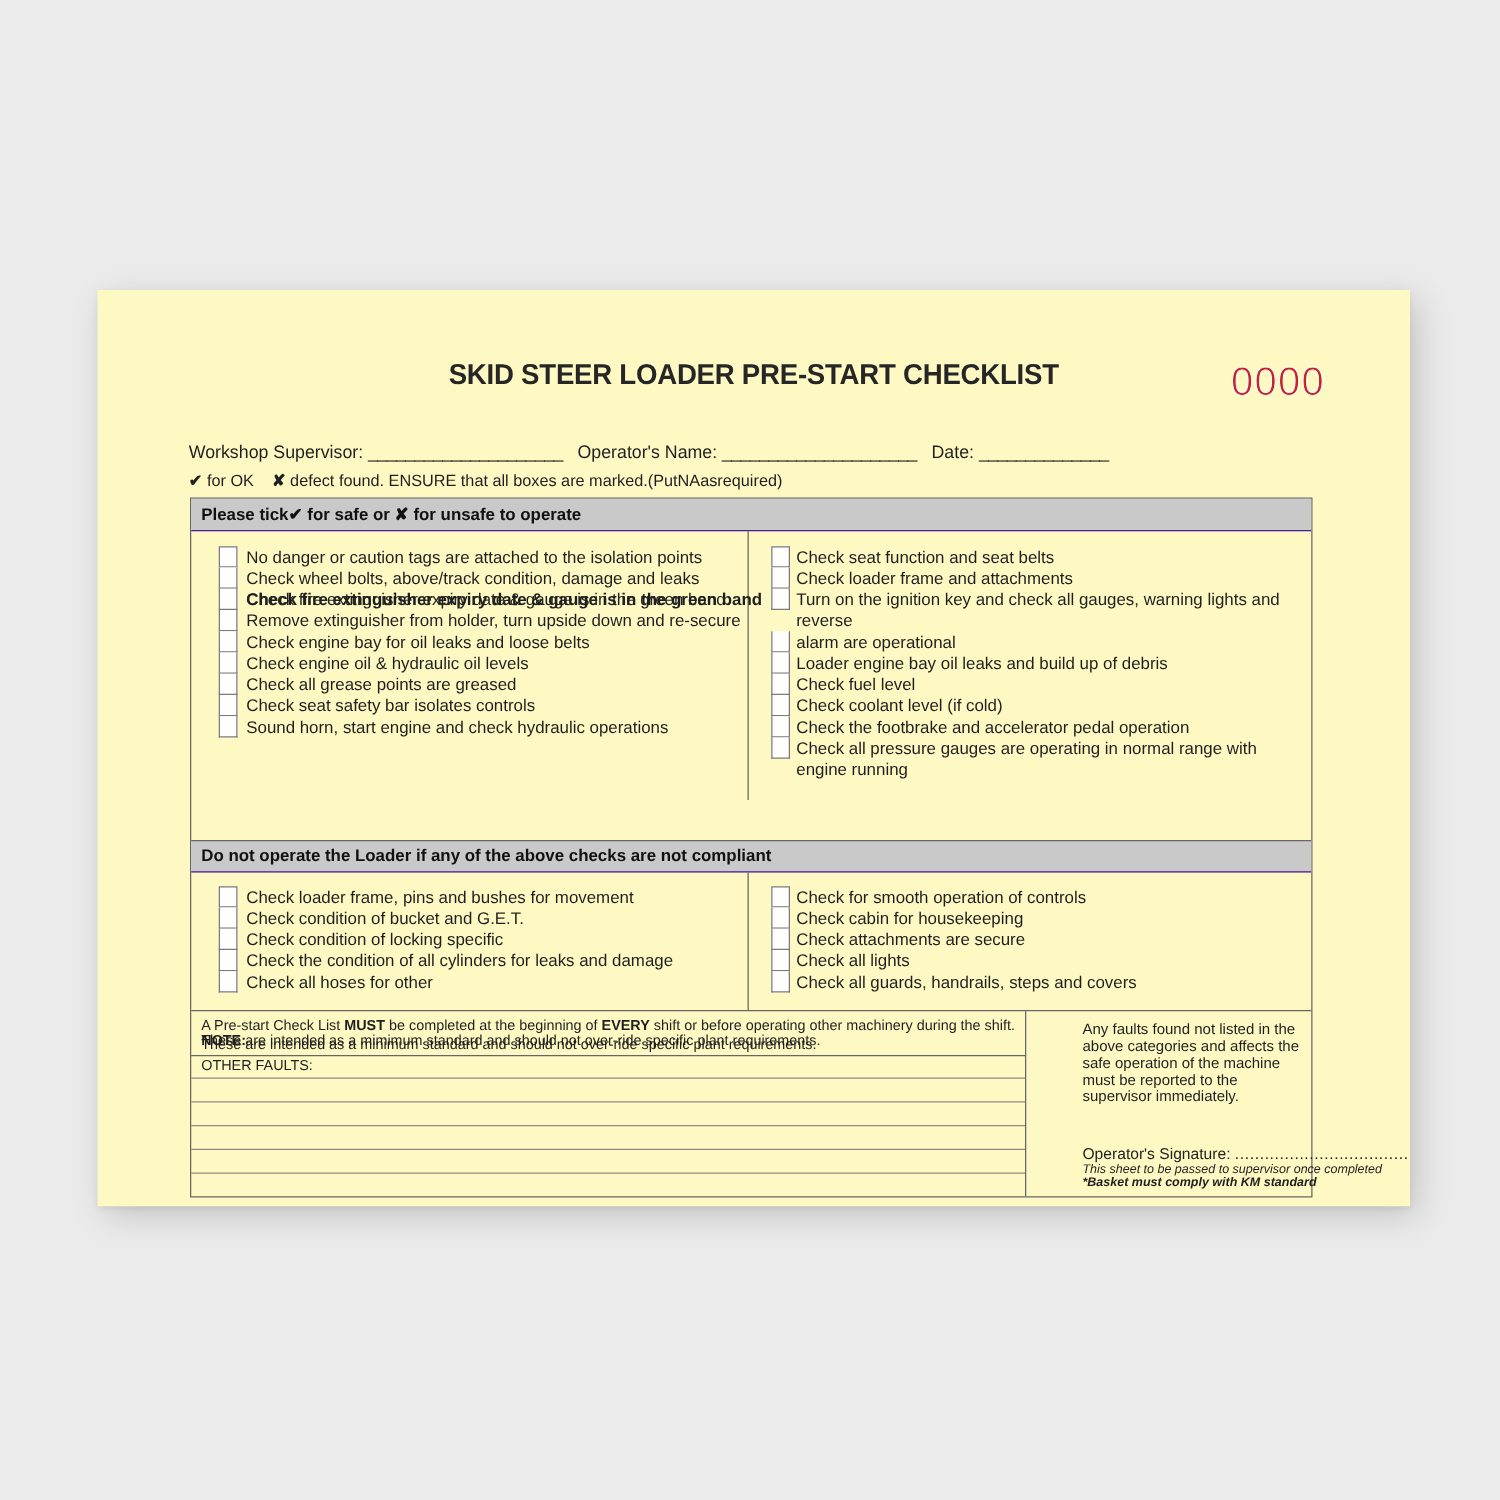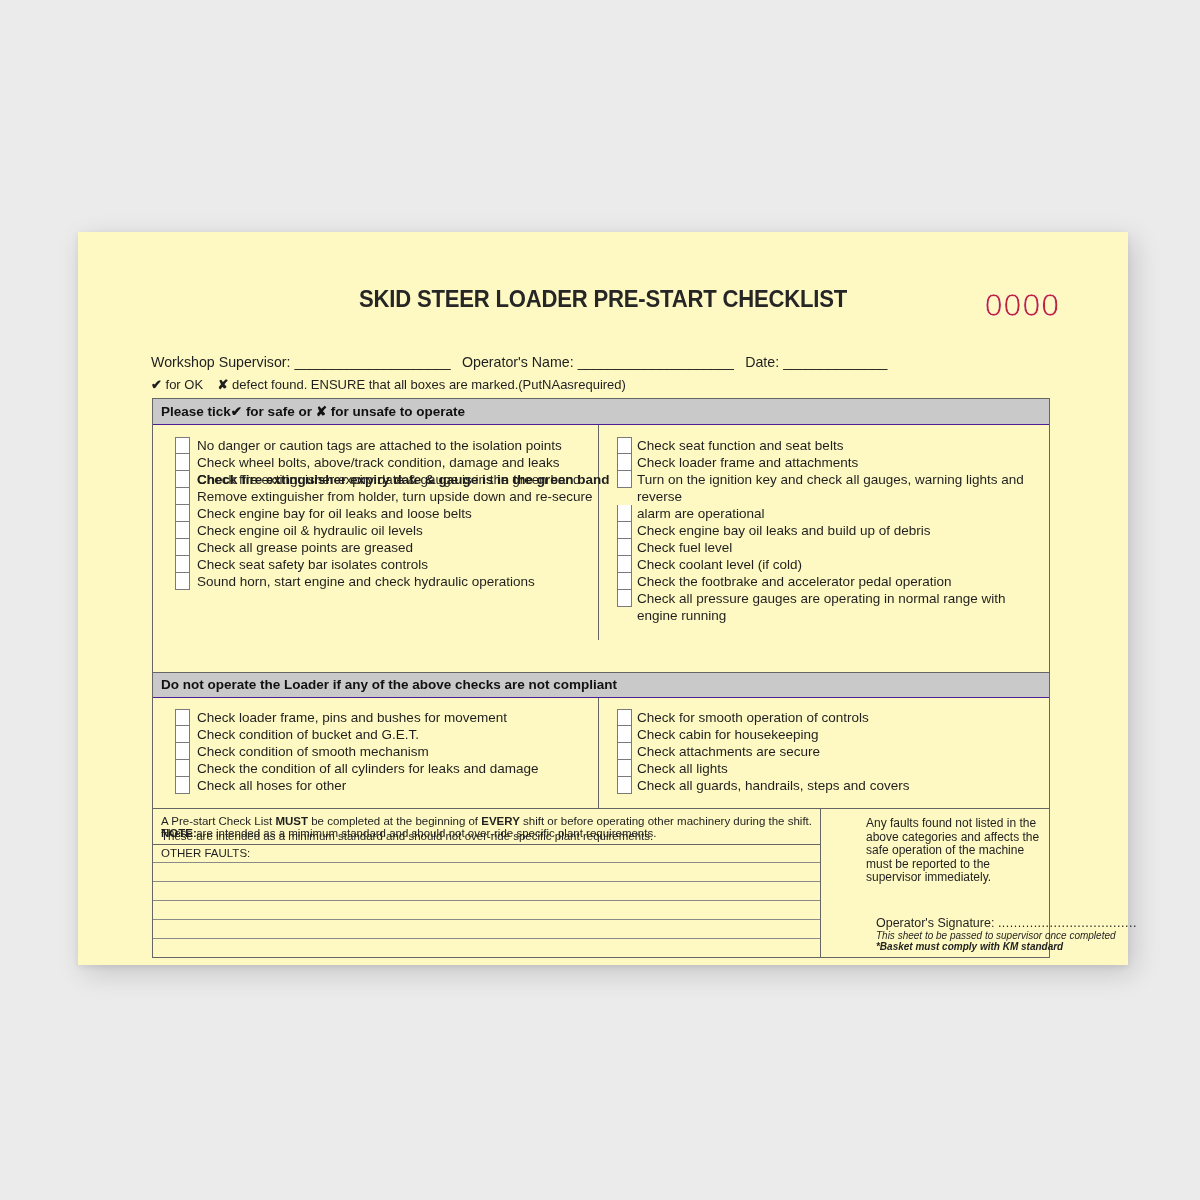--- a/index.html
+++ b/index.html
@@ -132,21 +132,21 @@
     font-size: 11.5px; color: #1f1f1f;
     font-family: "Liberation Sans Narrow", "Liberation Sans", sans-serif;
   }
   .blankrow { height: 18px; border-bottom: 1px solid #8a8a8a; }
   .blankrow.last { border-bottom: none; }
 
   .fr-note {
     font-size: 12px; line-height: 13.5px; color: #1f1f1f;
     font-family: "Liberation Sans Narrow", "Liberation Sans", sans-serif;
   }
-  .sigblock { position: absolute; left: 19px; right: 9px; bottom: 5px; }
+  .sigblock { position: absolute; left: 9px; right: 9px; bottom: 5px; }
   .sig {
     font-size: 12.5px; color: #1f1f1f; white-space: nowrap;
     font-family: "Liberation Sans Narrow", "Liberation Sans", sans-serif;
   }
   .sig .dots { letter-spacing: 0.5px; }
   .fine {
     font-size: 10px; font-style: italic; color: #1f1f1f; white-space: nowrap;
     font-family: "Liberation Sans Narrow", "Liberation Sans", sans-serif;
   }
   .fine.b { font-weight: 700; }
@@ -245,21 +245,21 @@
             <div class="item">
               <span class="cb"></span>
               <span class="itxt">Turn on the ignition key and check all gauges, warning lights and reverse</span>
             </div>
             <div class="item">
               <span class="cb"></span>
               <span class="itxt">alarm are operational</span>
             </div>
             <div class="item">
               <span class="cb"></span>
-              <span class="itxt">Check engine bay oil leaks and build up of debris</span>
+              <span class="itxt">Loader engine bay oil leaks and build up of debris</span>
             </div>
             <div class="item">
               <span class="cb"></span>
               <span class="itxt">Check fuel level</span>
             </div>
             <div class="item">
               <span class="cb"></span>
               <span class="itxt">Check coolant level (if cold)</span>
             </div>
             <div class="item">
@@ -282,21 +282,21 @@
             <div class="item">
               <span class="cb"></span>
               <span class="itxt">Check loader frame, pins and bushes for movement</span>
             </div>
             <div class="item">
               <span class="cb"></span>
               <span class="itxt">Check condition of bucket and G.E.T.</span>
             </div>
             <div class="item">
               <span class="cb"></span>
-              <span class="itxt">Check condition of smooth mechanism</span>
+              <span class="itxt">Check condition of locking specific</span>
             </div>
             <div class="item">
               <span class="cb"></span>
               <span class="itxt">Check the condition of all cylinders for leaks and damage</span>
             </div>
             <div class="item">
               <span class="cb"></span>
               <span class="itxt">Check all hoses for other</span>
             </div>
           </div>

